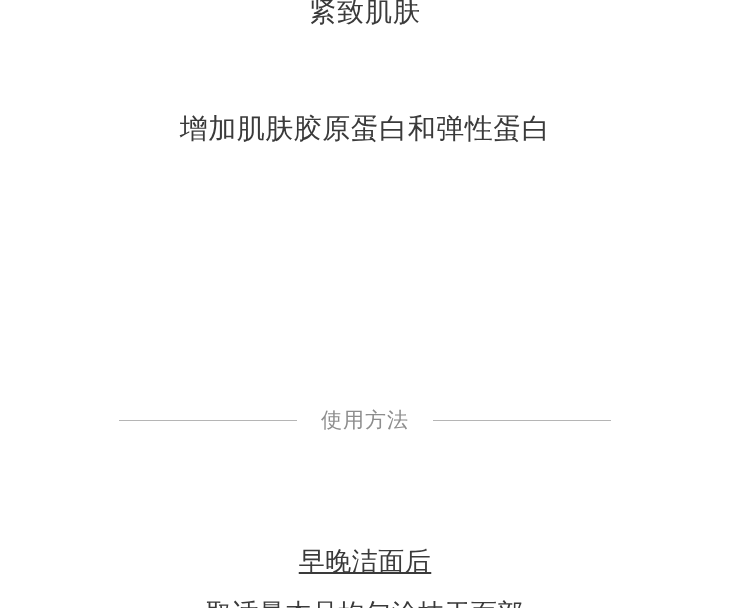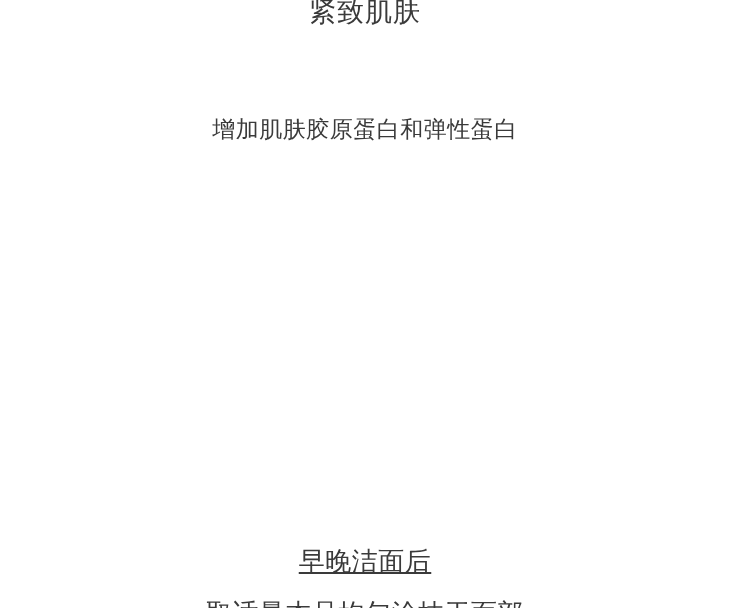--- a/index.html
+++ b/index.html
@@ -31,21 +31,21 @@
     line-height: 40px;
     color: #3a3a3a;
     letter-spacing: 1px;
   }
   .benefit-block {
     position: absolute;
     top: 100px;
     left: 0;
     width: 730px;
     text-align: center;
-    font-size: 23px;
+    font-size: 28px;
     line-height: 58px;
     color: #3a3a3a;
     letter-spacing: 0.5px;
   }
   .benefit-line {
     display: block;
     white-space: nowrap;
   }
   .divider-row {
     position: absolute;
@@ -89,19 +89,24 @@
 <body>
 
 <div class="page">
 
   <div class="section-heading-top">紧致肌肤</div>
 
   <div class="benefit-block">
     <span class="benefit-line">增加肌肤胶原蛋白和弹性蛋白</span>
   </div>
 
+  <div class="divider-row">
+    <span class="divider-line"></span>
+    <span class="divider-label">使用方法</span>
+    <span class="divider-line"></span>
+  </div>
 
   <div class="usage-block">
     <span class="usage-line">早晚洁面后</span>
     <span class="usage-line">取适量本品均匀涂抹于面部</span>
   </div>
 
 </div>
 
 </body></html>

